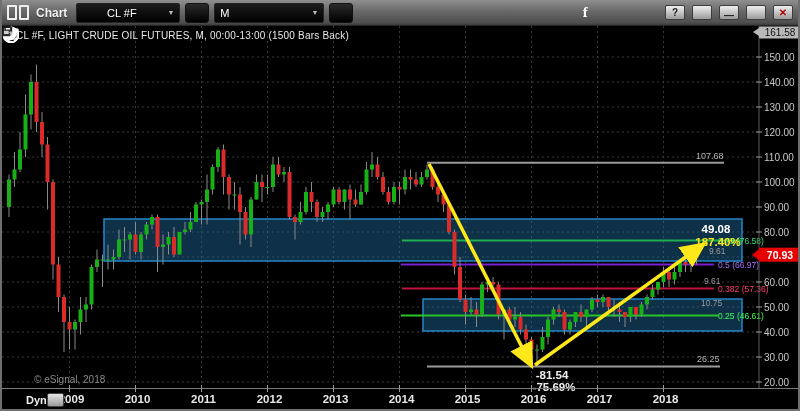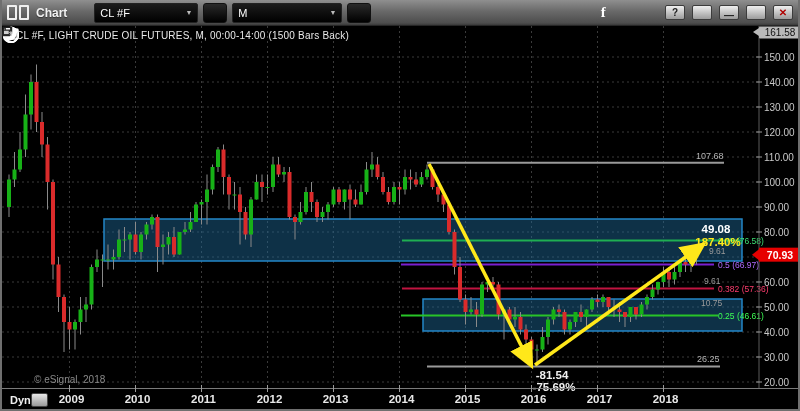--- a/index.html
+++ b/index.html
@@ -5,57 +5,57 @@
   html,body{margin:0;padding:0;background:#1a1a1a;}
   #win{position:relative;width:800px;height:411px;background:#000;overflow:hidden;
        font-family:"Liberation Sans","DejaVu Sans",sans-serif;box-sizing:border-box;
        border-left:2px solid #6f6f6f;border-right:2px solid #6f6f6f;border-bottom:2px solid #6f6f6f;}
   
   .toolbar{position:absolute;top:0;left:0;width:100%;height:26px;box-sizing:border-box;
        background:linear-gradient(#8f8f8f,#696969 45%,#4d4d4d 92%,#3a3a3a);
        display:flex;align-items:center;gap:5px;padding:0 5px;border-bottom:1px solid #262626;}
   .panes{display:flex;gap:2px;margin-right:2px;}
   .panes i{display:block;width:6px;height:11px;border:2px solid #efefef;border-radius:1px;}
-  .app-label{color:#f2f2f2;font-size:12px;font-weight:bold;text-shadow:0 1px 1px #333;margin-right:22px;}
+  .app-label{color:#f2f2f2;font-size:12px;font-weight:bold;text-shadow:0 1px 1px #333;margin-right:4px;}
   .combo{height:18px;background:linear-gradient(#1c1c1c,#000);border:1px solid #222;border-radius:2px;
        color:#fff;font-size:11px;display:flex;align-items:center;padding:0 5px;cursor:default;}
   .combo .cval{flex:1;}
   .combo .arr{color:#bbb;font-size:7px;margin-left:6px;}
   .darkbtn{width:24px;height:20px;background:linear-gradient(#2a2a2a,#000);border:1px solid #111;
        border-radius:3px;display:flex;align-items:center;justify-content:center;padding:0;}
   .toolico{width:22px;height:22px;display:flex;align-items:center;justify-content:center;background:none;border:none;padding:0;}
   .spacer{flex:1;}
   .winbtn{width:20px;height:15px;margin-left:2px;background:linear-gradient(#efefef,#9c9c9c);
        border:1px solid #3c3c3c;border-radius:2px;font-size:10px;font-weight:bold;color:#222;
        display:flex;align-items:center;justify-content:center;line-height:1;padding:0;}
   .winbtn.close{color:#b00000;}
   .fb{color:#fff;font-size:15px;font-weight:bold;font-family:"Liberation Serif",serif;}
   
   #chart-title{position:absolute;left:7px;top:30px;color:#e9e9e9;font-size:10px;letter-spacing:.2px;}
   #watermark{position:absolute;left:12px;top:374px;color:#8a8a8a;font-size:10px;margin-left:20px;}
-  #dynbar{position:absolute;left:0;top:390px;height:19px;display:flex;align-items:center;padding-left:8px;}
+  #dynbar{position:absolute;left:0;top:390px;height:19px;display:flex;align-items:center;padding-left:24px;}
   #dyn-label{color:#f0f0f0;font-size:11px;font-weight:bold;}
   #lock-btn{width:17px;height:14px;background:linear-gradient(#e8e8e8,#9a9a9a);border:1px solid #444;
        border-radius:2px;display:flex;align-items:center;justify-content:center;padding:0;}
   svg{position:absolute;left:0;top:26px;}
   text{font-family:"Liberation Sans","DejaVu Sans",sans-serif;}
 </style>
 </head>
 <body>
 
 <div id="win">
 
   <div class="toolbar">
     <span class="panes">
         <i></i>
         <i></i>
       </span>
     <span class="app-label">Chart</span>
 
-    <div class="combo" style="width:92px;">
+    <div class="combo" style="width:92px;text-align:center;">
       <span class="cval">CL #F</span>
       <span class="arr">▼</span>
     </div>
     <button class="darkbtn">
       <svg width="15" height="15" viewBox="0 0 16 16">
         <path d="M8 2 a6 6 0 1 0 6 6" stroke="#fff" stroke-width="2" fill="none"></path>
           <circle cx="13.4" cy="4.6" r="2.1" fill="#fff"></circle>
       </svg>
     </button>
 
@@ -499,21 +499,21 @@
       <line x1="463.5" y1="359" x2="463.5" y2="366" stroke="#9a9a9a" stroke-width="1"></line>
       <text x="465.5" y="377" fill="#e8e8e8" font-size="11.5" font-weight="bold" text-anchor="middle">2015</text>
       <line x1="529.5" y1="359" x2="529.5" y2="366" stroke="#9a9a9a" stroke-width="1"></line>
       <text x="531.5" y="377" fill="#e8e8e8" font-size="11.5" font-weight="bold" text-anchor="middle">2016</text>
       <line x1="595.5" y1="359" x2="595.5" y2="366" stroke="#9a9a9a" stroke-width="1"></line>
       <text x="597.5" y="377" fill="#e8e8e8" font-size="11.5" font-weight="bold" text-anchor="middle">2017</text>
       <line x1="661.5" y1="359" x2="661.5" y2="366" stroke="#9a9a9a" stroke-width="1"></line>
       <text x="663.5" y="377" fill="#e8e8e8" font-size="11.5" font-weight="bold" text-anchor="middle">2018</text>
     </svg>
 
-  <div id="chart-title">* CL #F, LIGHT CRUDE OIL FUTURES, M, 00:00-14:00 (1500 Bars Back)</div>
+  <div id="chart-title">* CL #F, LIGHT CRUDE OIL FUTURES, M, 00:00-13:00 (1500 Bars Back)</div>
   <div id="watermark">© eSignal, 2018</div>
 
   <div id="dynbar">
     <span id="dyn-label">Dyn</span>
     <button id="lock-btn">
       
     </button>
   </div>
 </div>
 

